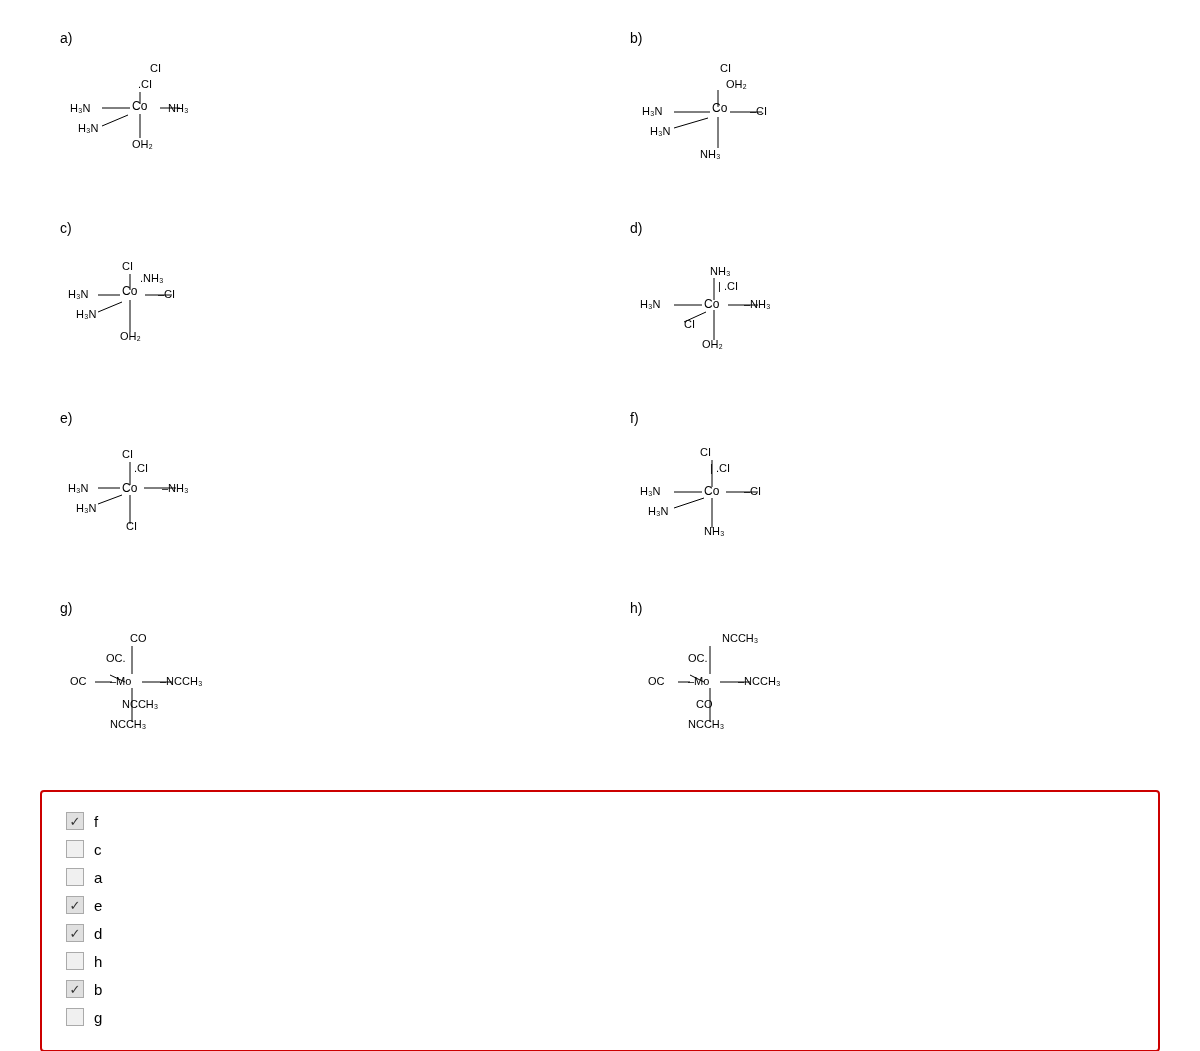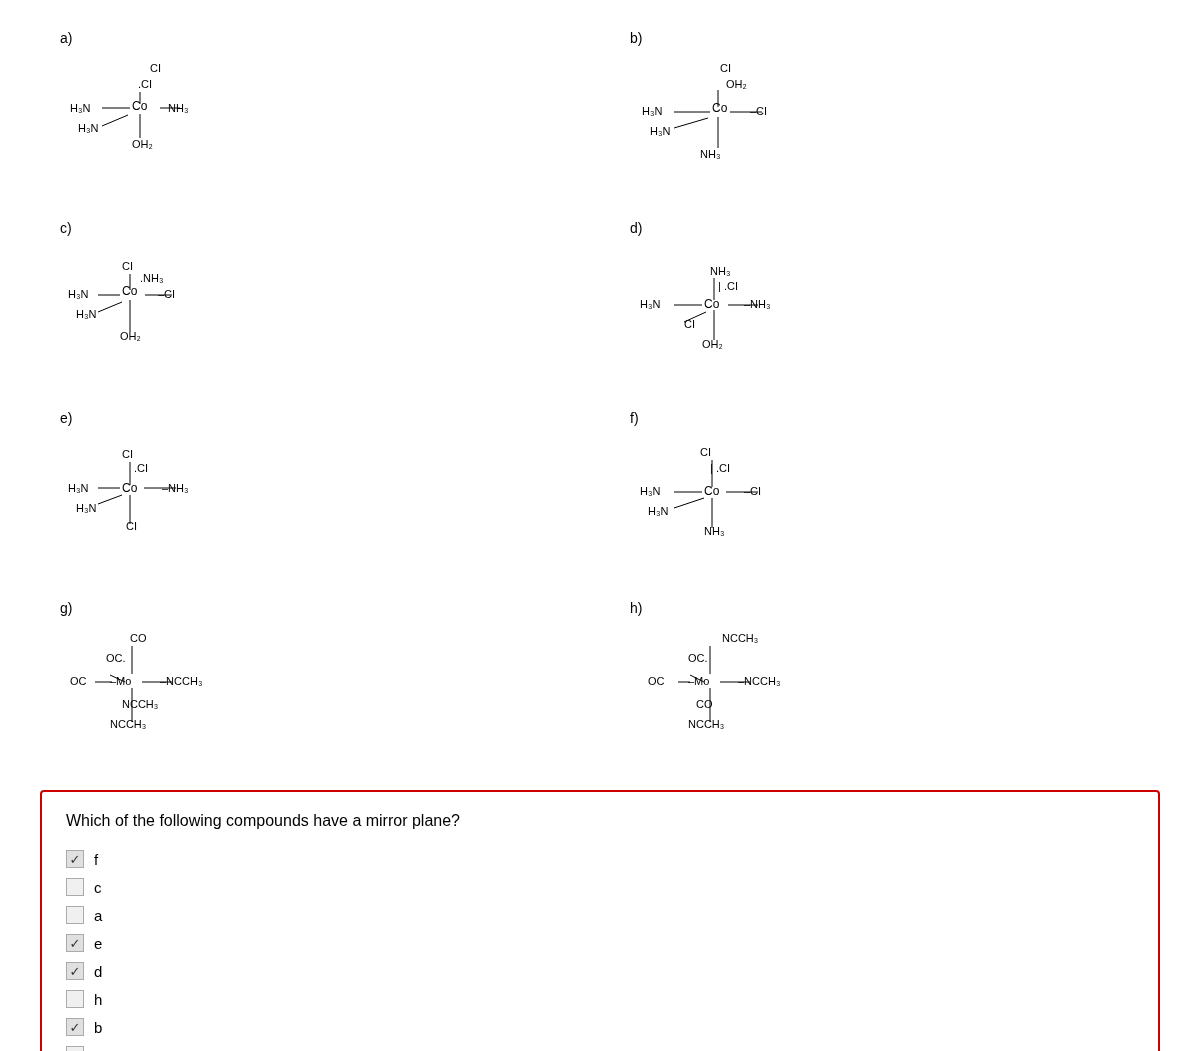--- a/index.html
+++ b/index.html
@@ -224,21 +224,20 @@
       <line x1="90" y1="62" x2="120" y2="62" stroke="#000" stroke-width="1"></line>
       <line x1="80" y1="26" x2="80" y2="54" stroke="#000" stroke-width="1"></line>
       <line x1="80" y1="68" x2="80" y2="102" stroke="#000" stroke-width="1"></line>
       <line x1="60" y1="55" x2="74" y2="62" stroke="#000" stroke-width="1"></line>
     </svg>
   </div>
 
 </div>
 
 <div class="question-box">
-  <p class="question-text">Which of the following compounds have a mirror plane?</p>
   <ul class="options-list">
 
   <li class="option-item">
         <div class="option-checkbox checked">✓</div>
         <span>f</span>
       </li>
       <li class="option-item">
         <div class="option-checkbox"></div>
         <span>c</span>
       </li>

